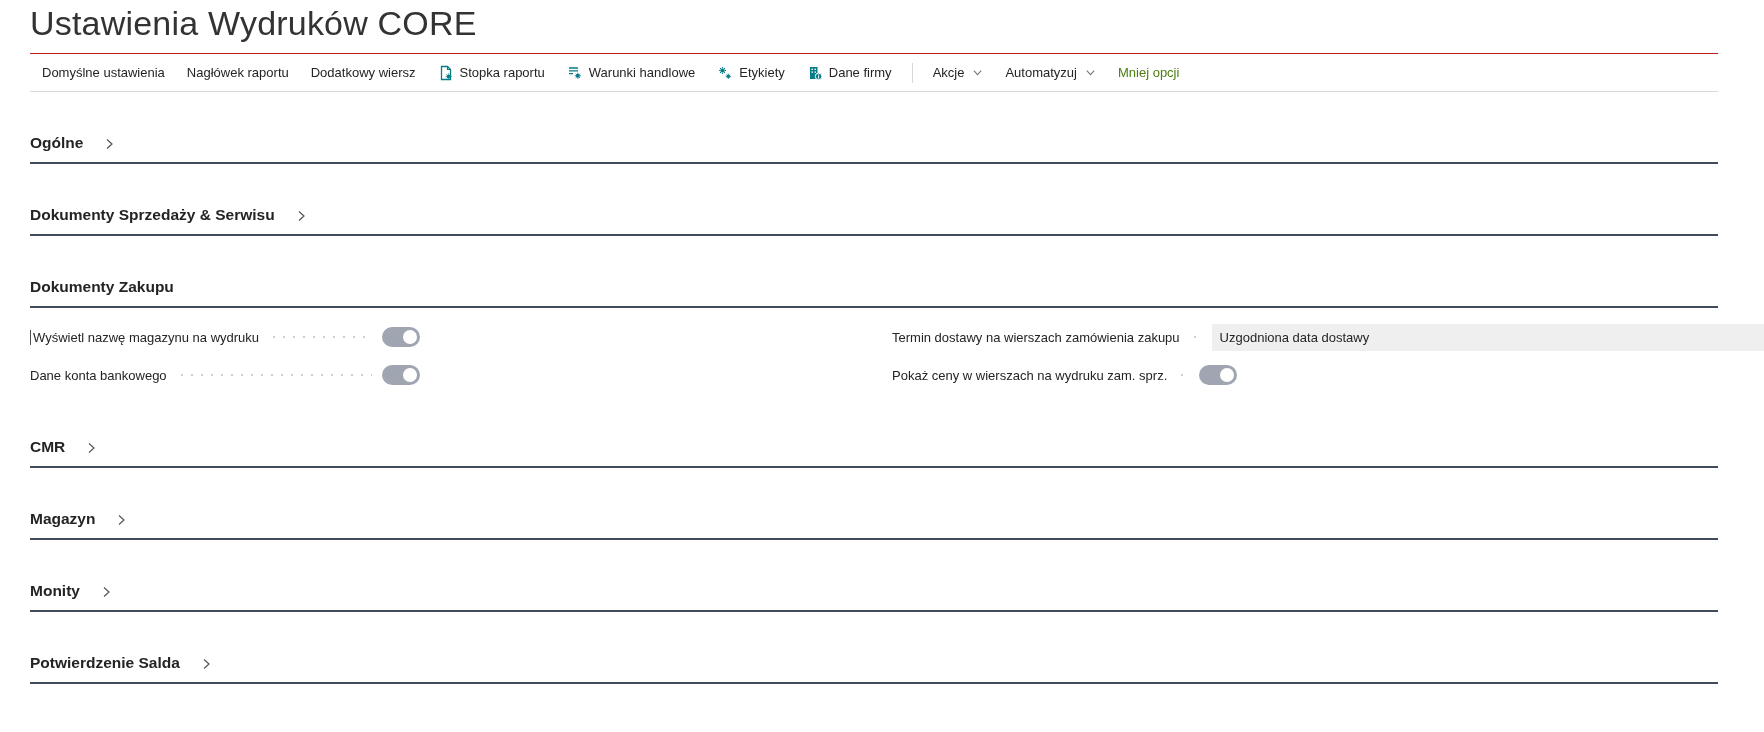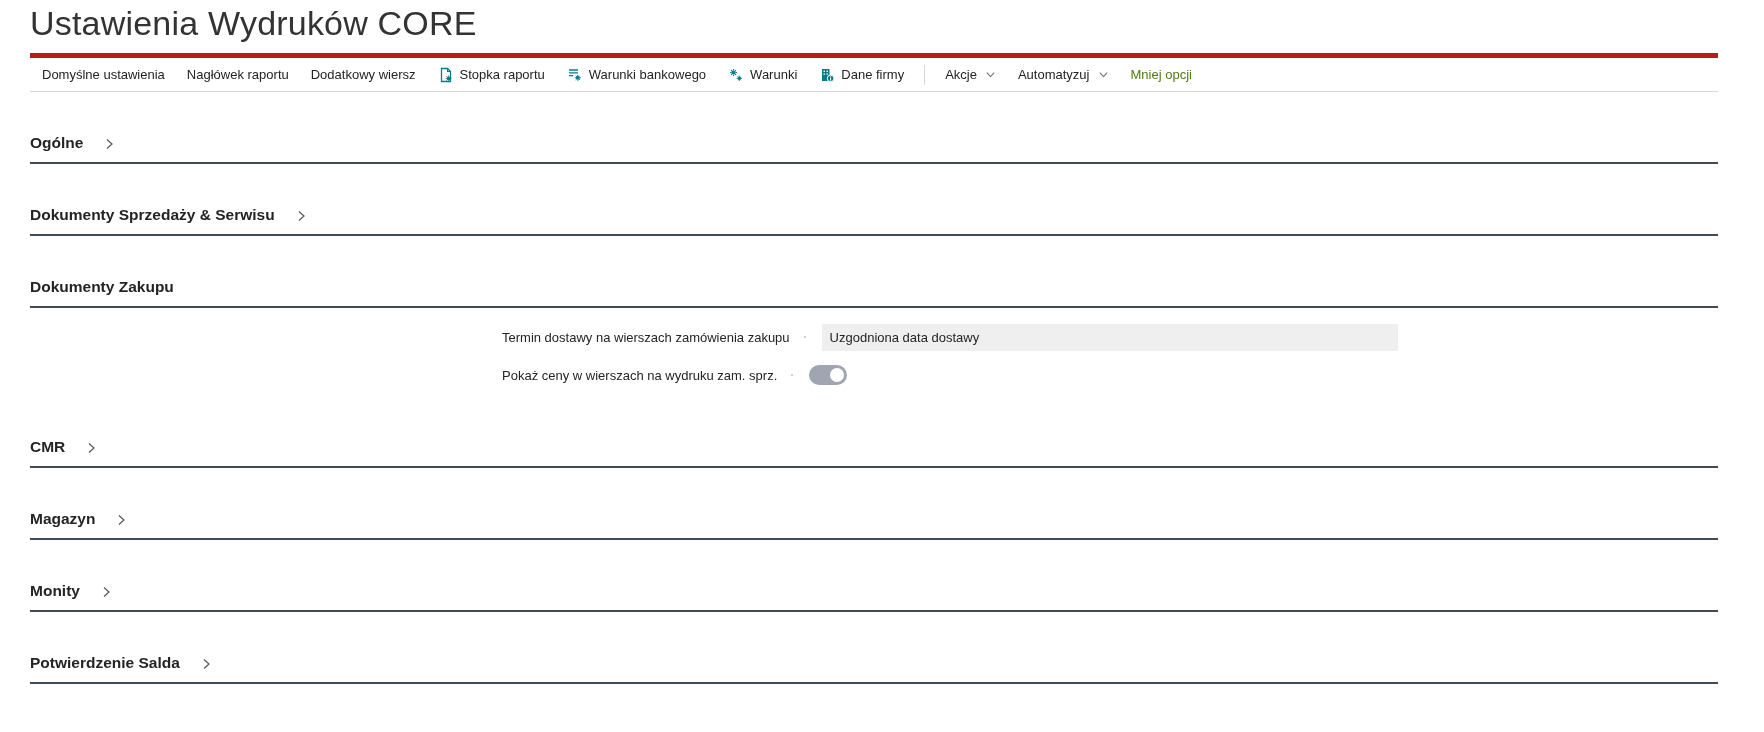--- a/index.html
+++ b/index.html
@@ -20,21 +20,21 @@
     font-weight: 300;
     line-height: 34px;
     color: #333333;
     letter-spacing: 0.2px;
   }
 
   
   .toolbar {
     margin-top: 13px;
     height: 39px;
-    border-top: 5px solid #b91c1c;
+    border-top: 1px solid #b91c1c;
     border-bottom: 1px solid #d8d8d8;
     display: flex;
     align-items: center;
     padding-left: 1px;
     font-size: 13px;
     white-space: nowrap;
   }
   .tb-item {
     display: flex; align-items: center; gap: 6px;
     padding: 0 11px; height: 100%;
@@ -117,32 +117,32 @@
       <span>Stopka raportu</span>
     </div>
     <div class="tb-item">
       <span class="tb-icon">
         <svg width="16" height="16" viewBox="0 0 16 16">
           <path d="M2 3h9M2 5.8h9M2 8.6h4" stroke="#077d87" stroke-width="1.3"></path>
           <circle cx="10.8" cy="10.8" r="2" fill="#077d87"></circle>
           <path d="M10.8 7.8v1.1M10.8 12.7v1.1M7.8 10.8h1.1M12.7 10.8h1.1M8.7 8.7l.8.8M12.1 12.1l.8.8M12.9 8.7l-.8.8M9.5 12.1l-.8.8" stroke="#077d87" stroke-width="1"></path>
         </svg>
       </span>
-      <span>Warunki bankowego</span>
+      <span>Warunki handlowe</span>
     </div>
     <div class="tb-item">
       <span class="tb-icon">
         <svg width="16" height="16" viewBox="0 0 16 16">
           <circle cx="5.5" cy="5.5" r="2.1" fill="#077d87"></circle>
           <path d="M5.5 2.1v1.2M5.5 7.8v1.2M2.1 5.5h1.2M7.8 5.5h1.2M3.1 3.1l.9.9M7 7l.9.9M7.9 3.1l-.9.9M4 7l-.9.9" stroke="#077d87" stroke-width="1.1"></path>
           <circle cx="11.3" cy="11.3" r="1.7" fill="#077d87"></circle>
           <path d="M11.3 8.6v1M11.3 13v1M8.6 11.3h1M13 11.3h1M9.5 9.5l.7.7M12.4 12.4l.7.7M13.1 9.5l-.7.7M10.2 12.4l-.7.7" stroke="#077d87" stroke-width="0.9"></path>
         </svg>
       </span>
-      <span>Warunki</span>
+      <span>Etykiety</span>
     </div>
     <div class="tb-item">
       <span class="tb-icon">
         <svg width="16" height="16" viewBox="0 0 16 16">
           <rect x="3" y="2" width="7.5" height="12" fill="#077d87"></rect>
           <rect x="4.5" y="3.6" width="1.4" height="1.4" fill="#ffffff"></rect>
           <rect x="7.5" y="3.6" width="1.4" height="1.4" fill="#ffffff"></rect>
           <rect x="4.5" y="6.4" width="1.4" height="1.4" fill="#ffffff"></rect>
           <rect x="7.5" y="6.4" width="1.4" height="1.4" fill="#ffffff"></rect>
           <circle cx="11.6" cy="11.4" r="3.3" fill="#077d87" stroke="#ffffff" stroke-width="1"></circle>
@@ -196,20 +196,33 @@
           </svg>
       </span>
     </div>
   </div>
 
   <div class="section">
     <div class="section-header">
       <span>Dokumenty Zakupu</span>
     </div>
     <div class="columns">
+      <div class="col-left">
+        <div class="field-row">
+          <span class="caret"></span>
+          <span class="field-label">Wyświetl nazwę magazynu na wydruku</span>
+          <span class="dots"></span>
+          <span class="toggle"></span>
+        </div>
+        <div class="field-row">
+          <span class="field-label">Dane konta bankowego</span>
+          <span class="dots"></span>
+          <span class="toggle"></span>
+        </div>
+      </div>
       <div class="col-right">
         <div class="field-row">
           <span class="field-label">Termin dostawy na wierszach zamówienia zakupu</span>
           <span class="dots"></span>
           <span class="control">
             <span class="select-field">Uzgodniona data dostawy</span>
           </span>
         </div>
         <div class="field-row">
           <span class="field-label">Pokaż ceny w wierszach na wydruku zam. sprz.</span>

